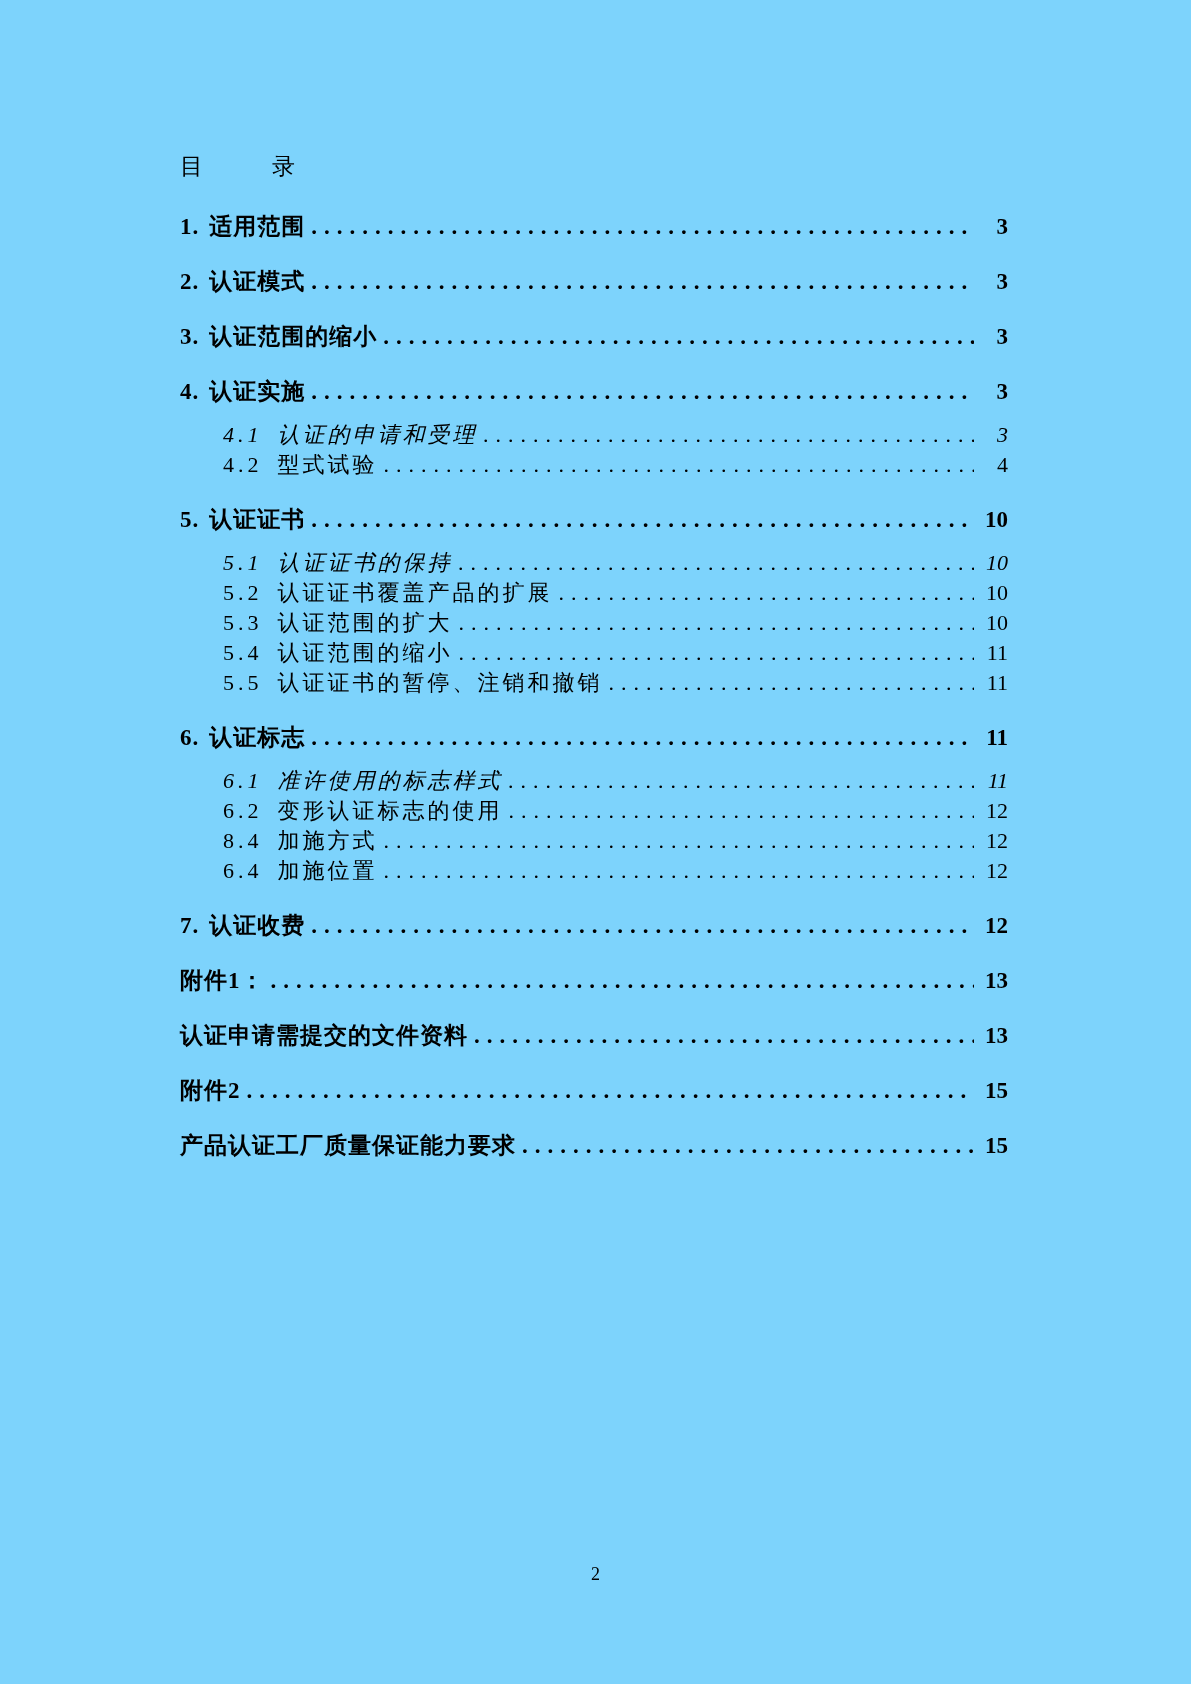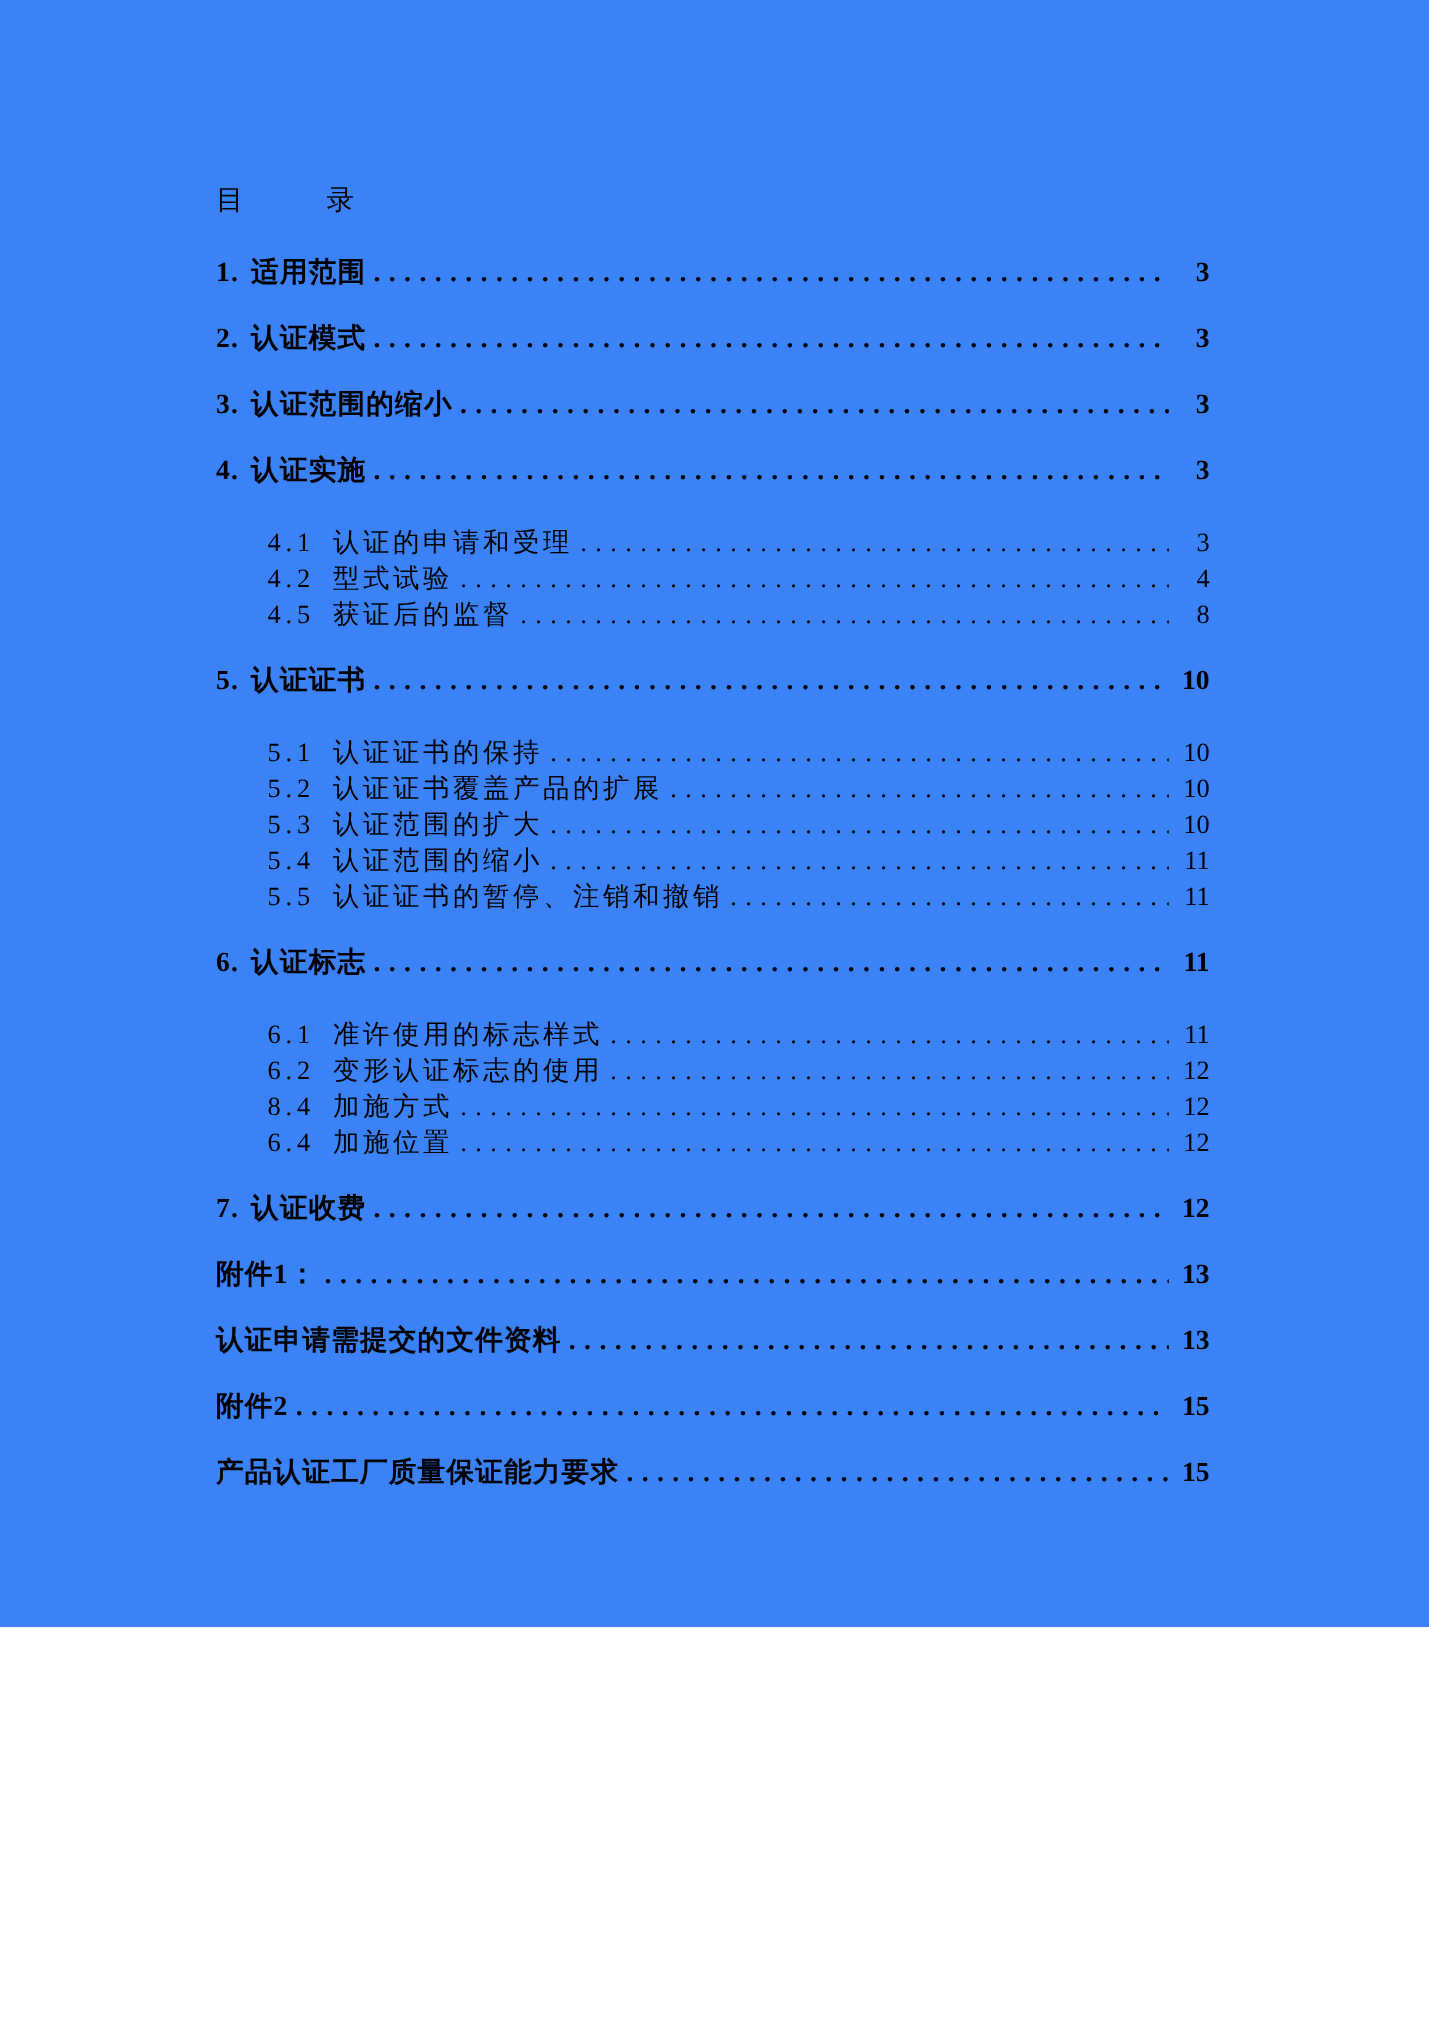--- a/index.html
+++ b/index.html
@@ -5,22 +5,22 @@
   html, body {
     margin: 0;
     padding: 0;
     background: #ffffff;
     font-family: "Liberation Serif", "DejaVu Serif", serif;
     color: #000000;
   }
   .sheet {
     position: relative;
     width: 1191px;
-    height: 1356px;
-    background: #3b82f6;
+    height: 1684px;
+    background: #7dd3fc;
     overflow: hidden;
   }
   .content {
     position: absolute;
     left: 180px;
     top: 155px;
     width: 828px;
   }
   .toc-title {
     font-size: 23px;
@@ -40,21 +40,21 @@
     font-size: 23px;
     font-weight: bold;
     margin-top: 31px;
   }
   .toc-row.l2 {
     font-size: 22px;
     font-weight: normal;
     margin-top: 6px;
     padding-left: 43px;
   }
-  .toc-row.l1 + .toc-row.l2 { margin-top: 36px; }
+  .toc-row.l1 + .toc-row.l2 { margin-top: 19px; font-style: italic; }
   .toc-list .toc-row:first-child { margin-top: 36px; }
   .toc-row .num { flex: 0 0 auto; }
   .l1 .num { margin-right: 10px; letter-spacing: 1px; }
   .l2 .num { margin-right: 15px; letter-spacing: 4px; }
   .l1 .title { letter-spacing: 1px; }
   .l2 .title { letter-spacing: 3px; }
   .title { flex: 0 0 auto; }
   .leader {
     flex: 1 1 auto;
     overflow: hidden;
@@ -118,26 +118,20 @@
     <span class="title">认证的申请和受理</span>
     <span class="leader"></span>
     <span class="page-num">3</span>
   </div>
         <div class="toc-row l2">
     <span class="num">4.2</span>
     <span class="title">型式试验</span>
     <span class="leader"></span>
     <span class="page-num">4</span>
   </div>
-        <div class="toc-row l2">
-    <span class="num">4.5</span>
-    <span class="title">获证后的监督</span>
-    <span class="leader"></span>
-    <span class="page-num">8</span>
-  </div>
         <div class="toc-row l1">
     <span class="num">5.</span>
     <span class="title">认证证书</span>
     <span class="leader"></span>
     <span class="page-num">10</span>
   </div>
         <div class="toc-row l2">
     <span class="num">5.1</span>
     <span class="title">认证证书的保持</span>
     <span class="leader"></span>

